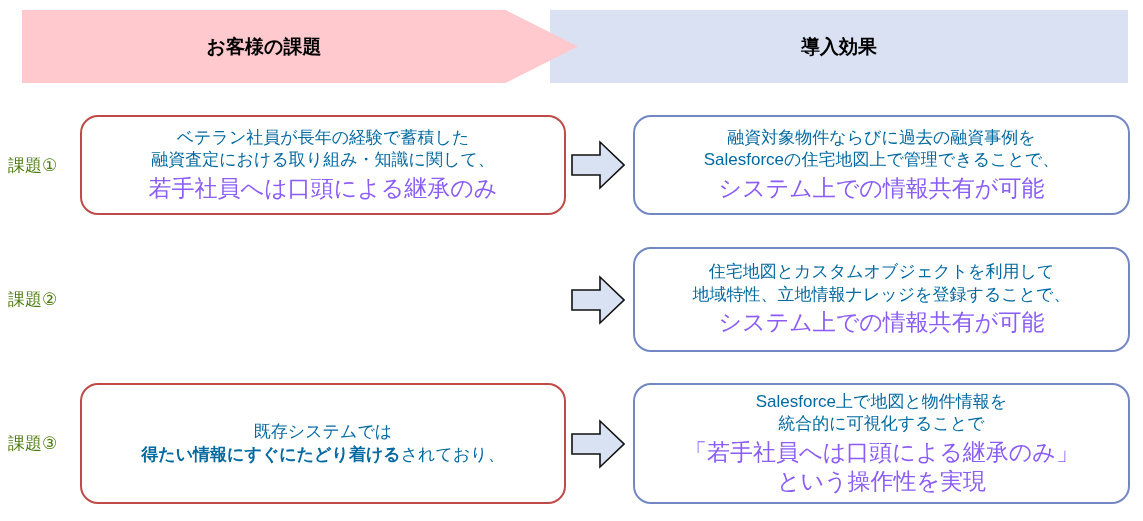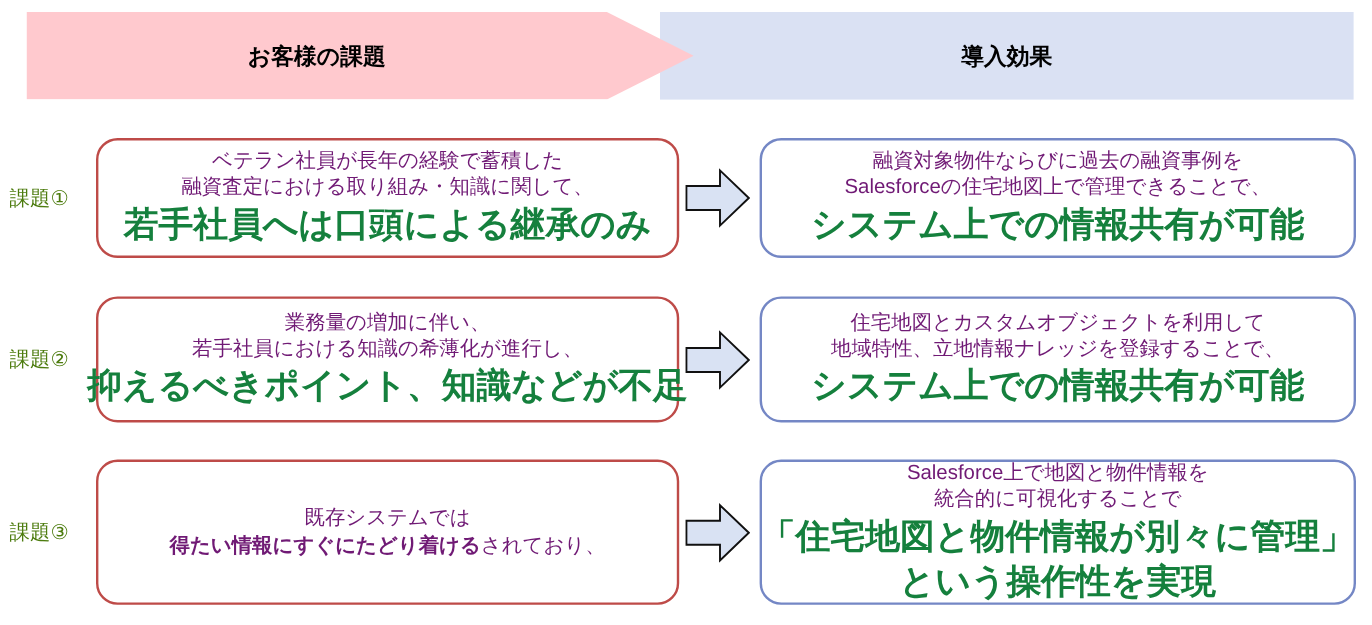--- a/index.html
+++ b/index.html
@@ -37,25 +37,25 @@
 
   .box {
     position:absolute; top:0; height:100%; background:#fff;
     border-radius:18px;
     display:flex; flex-direction:column; justify-content:center; align-items:center;
     text-align:center; padding:4px 10px;
   }
   .problem-box { left:80px;  width:486px; border:2.5px solid #BE4B48; }
   .effect-box  { left:633px; width:497px; border:2.5px solid #7487C5; }
 
-  .line { font-size:17px; line-height:1.32; color:#701a75; white-space:nowrap; }
+  .line { font-size:17px; line-height:1.32; color:#0369a1; white-space:nowrap; }
   .bold { font-weight:bold; }
   .emphasis {
-    font-weight:bold; color:#15803d;
-    font-size:29px; line-height:1.28; margin-top:2px; white-space:nowrap;
+    font-weight:normal; color:#8b5cf6;
+    font-size:23px; line-height:1.28; margin-top:2px; white-space:nowrap;
   }
   .emphasis span { display:block; }
 
   .arrow-wrap {
     position:absolute; left:571px; top:50%;
     transform:translateY(-50%);
     width:54px; height:50px;
   }
   .arrow-wrap svg { display:block; width:54px; height:50px; }
 </style>
@@ -91,28 +91,20 @@
       <div class="line">Salesforceの住宅地図上で管理できることで、</div>
       <div class="emphasis">
           <span>システム上での情報共有が可能</span>
           <span></span>
         </div>
     </div>
   </div>
 
   <div class="row row-2">
     <div class="row-label">課題②</div>
-    <div class="box problem-box">
-      <div class="line">業務量の増加に伴い、</div>
-      <div class="line"><span class="bold"></span><span>若手社員における知識の希薄化が進行し、</span></div>
-      <div class="emphasis">
-          <span>抑えるべきポイント、知識などが不足</span>
-          <span></span>
-        </div>
-    </div>
     <div class="arrow-wrap">
       <svg viewBox="0 0 54 50">
           <path d="M1 15 H29 V2 L53 25 L29 48 V35 H1 Z" fill="#D9E2F3" stroke="#111111" stroke-width="1.6"></path>
         </svg>
     </div>
     <div class="box effect-box">
       <div class="line">住宅地図とカスタムオブジェクトを利用して</div>
       <div class="line">地域特性、立地情報ナレッジを登録することで、</div>
       <div class="emphasis">
           <span>システム上での情報共有が可能</span>
@@ -129,19 +121,19 @@
     </div>
     <div class="arrow-wrap">
       <svg viewBox="0 0 54 50">
           <path d="M1 15 H29 V2 L53 25 L29 48 V35 H1 Z" fill="#D9E2F3" stroke="#111111" stroke-width="1.6"></path>
         </svg>
     </div>
     <div class="box effect-box">
       <div class="line">Salesforce上で地図と物件情報を</div>
       <div class="line">統合的に可視化することで</div>
       <div class="emphasis">
-          <span>「住宅地図と物件情報が別々に管理」</span>
+          <span>「若手社員へは口頭による継承のみ」</span>
           <span>という操作性を実現</span>
         </div>
     </div>
   </div>
 
 </div>
 
 </body></html>

